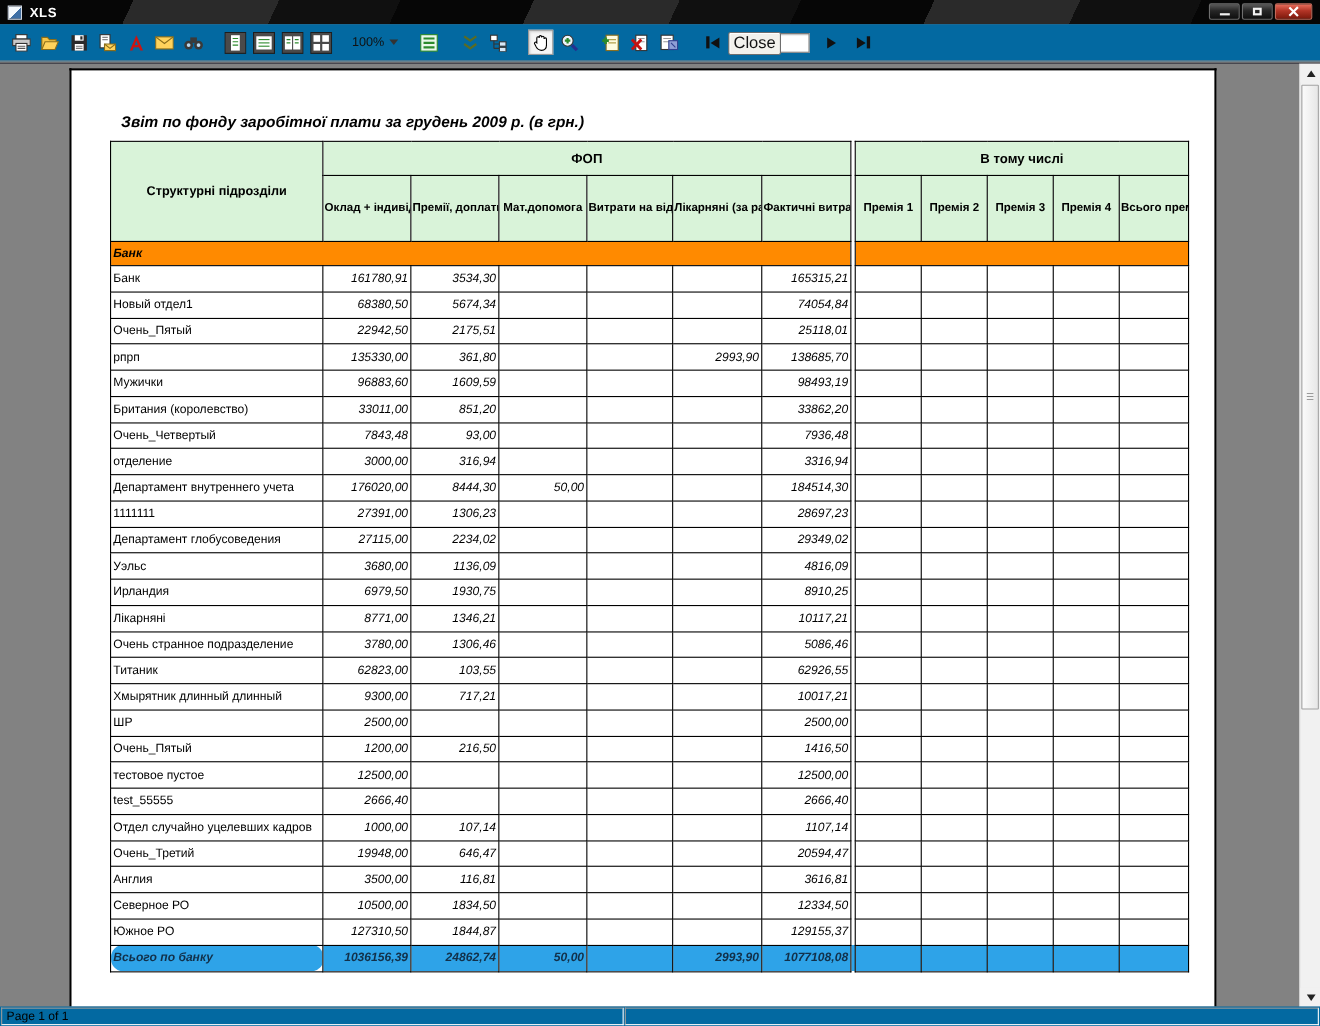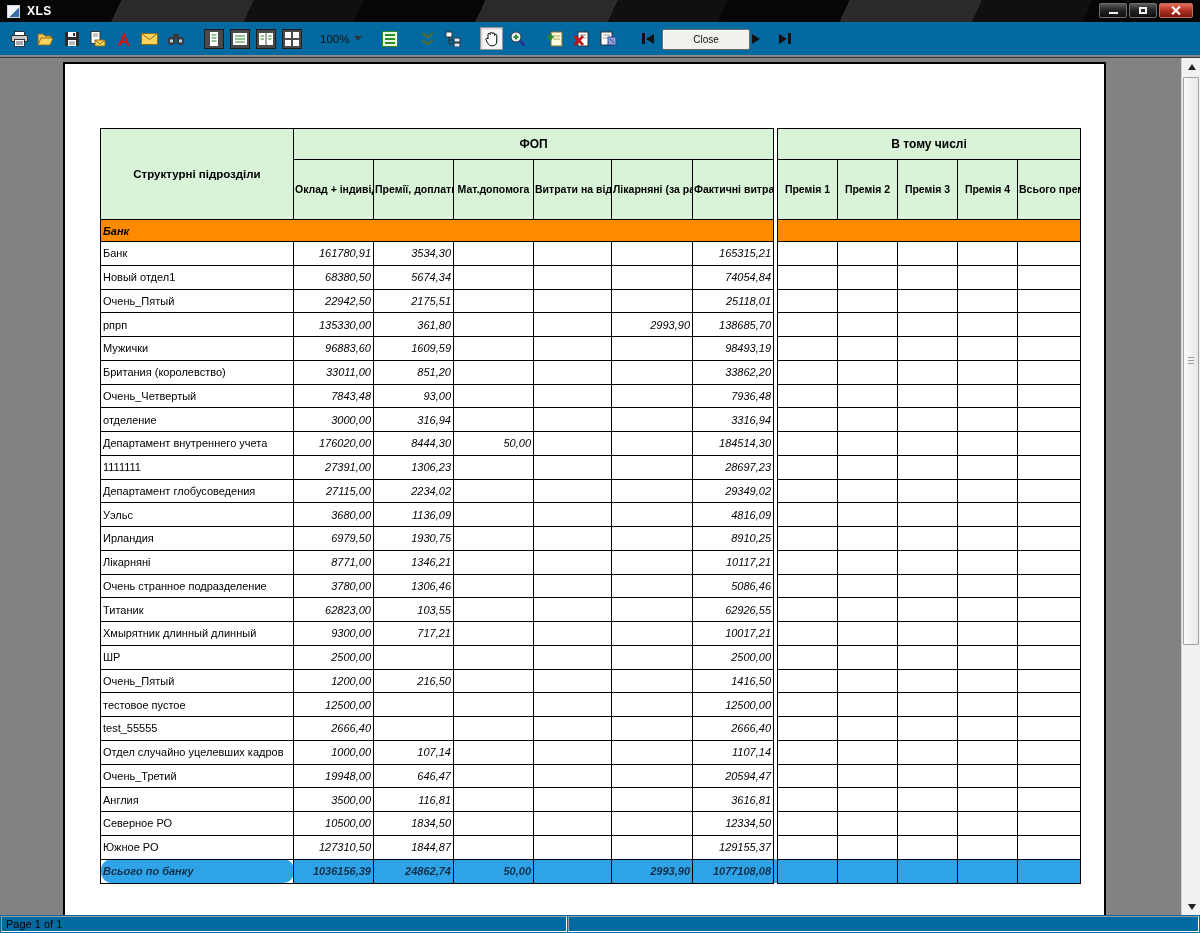--- a/index.html
+++ b/index.html
@@ -43,23 +43,23 @@
   .dd-arrow{width:0;height:0;border-left:4px solid transparent;border-right:4px solid transparent;border-top:5px solid #333;margin-left:5px;}
   .nav{display:flex;align-items:center;margin-left:14px;}
   .nav .tbtn{margin-right:6px;}
   .tri-l{width:0;height:0;border-top:5px solid transparent;border-bottom:5px solid transparent;border-right:8px solid #111;}
   .tri-r{width:0;height:0;border-top:5px solid transparent;border-bottom:5px solid transparent;border-left:8px solid #111;}
   .nbar{width:3px;height:11px;background:#111;}
   .pair{display:flex;align-items:center;gap:1px;}
   .page-input{width:42px;height:18px;border:1px solid #7a7a7a;box-shadow:inset 1px 1px 1px #c9c9c9;
     font-size:11px;padding:0 3px;margin-right:8px;font-family:"Liberation Sans",sans-serif;}
   .close-btn{
-    position:absolute;left:662px;top:7px;width:88px;height:21px;background:#f2f1ec;
+    position:absolute;left:662px;top:7px;width:48px;height:21px;background:#f2f1ec;
     border:1px solid #6e6e6e;border-radius:2px;box-shadow:inset 1px 1px 0 #ffffff;
-    font-size:10px;font-family:"Liberation Sans",sans-serif;color:#111;text-align:center;line-height:19px;
+    font-size:15px;font-family:"Liberation Sans",sans-serif;color:#111;text-align:center;line-height:19px;
   }
 
   
   .content{position:absolute;top:57px;left:0;right:0;bottom:18px;background:#828282;border-top:1px solid #3a3a44;}
   .page{
     position:absolute;left:63px;top:4px;width:1043px;bottom:0;background:#fff;
     border:2px solid #000;border-bottom:none;overflow:hidden;
   }
   .report-title{position:absolute;left:45px;top:38px;font-size:14px;font-weight:bold;font-style:italic;color:#000;}
 
@@ -312,20 +312,21 @@
             <span class="nbar"></span>
           </span>
         </div>
     </div>
 
     <div class="close-btn">Close</div>
   </div>
 
   <div class="content">
     <div class="page">
+      <div class="report-title">Звіт по фонду заробітної плати за грудень 2009 р. (в грн.)</div>
 
       <table class="report">
         <colgroup>
           <col style="width:193px">
           <col style="width:80px">
             <col style="width:80px">
             <col style="width:80px">
           <col style="width:78px">
             <col style="width:81px">
             <col style="width:81px">

